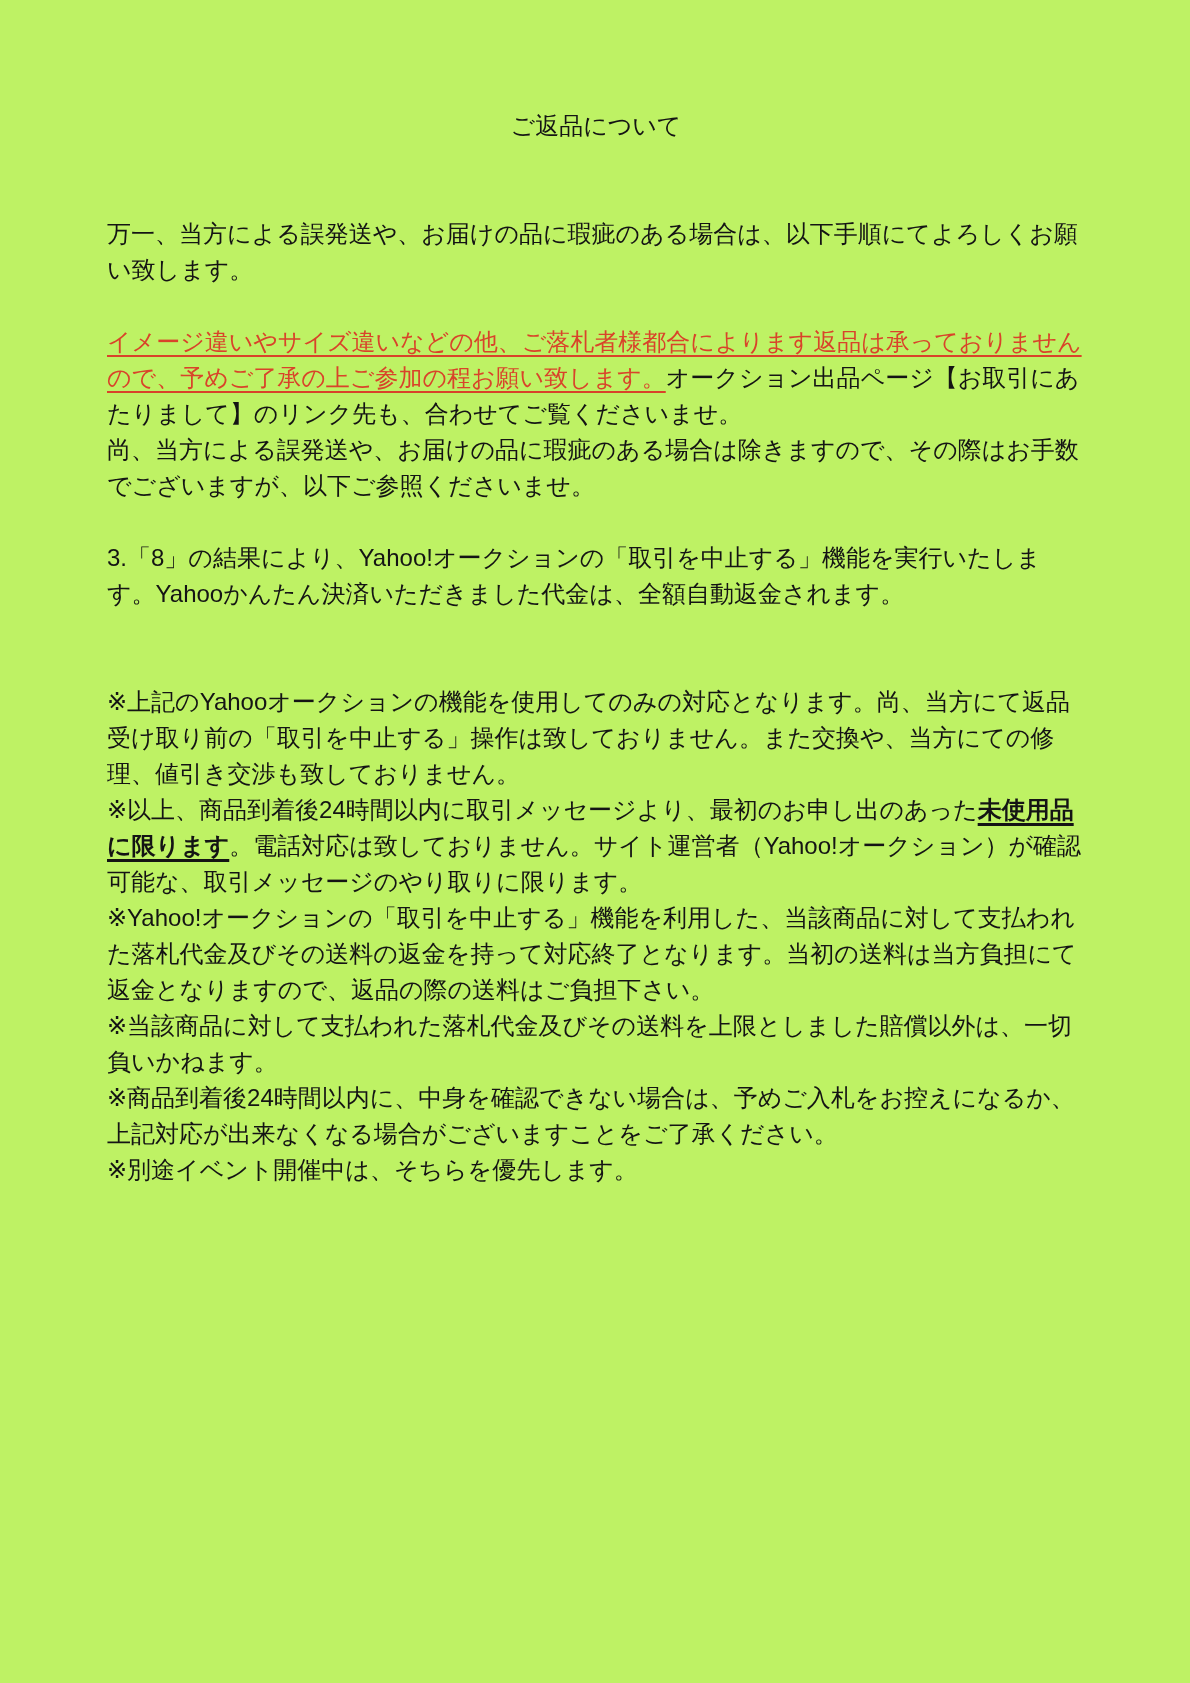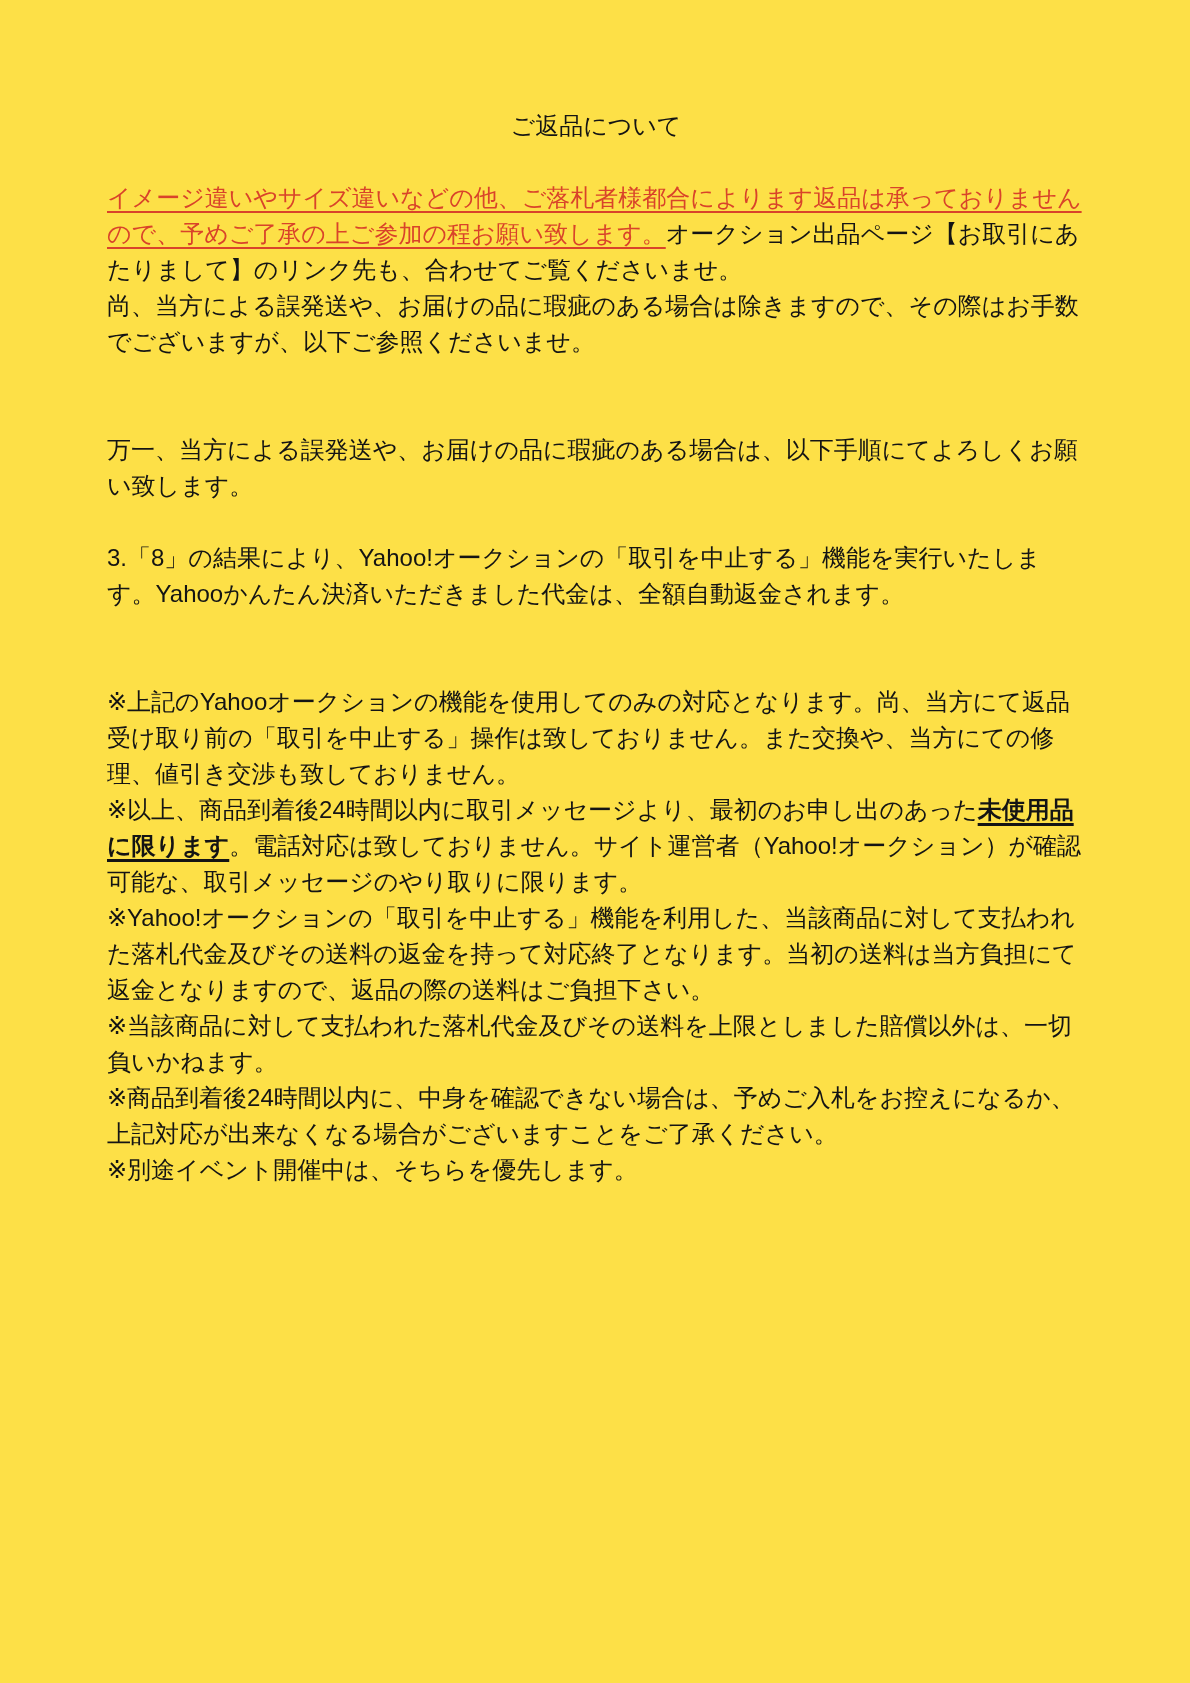--- a/index.html
+++ b/index.html
@@ -5,21 +5,21 @@
   html, body {
     margin: 0;
     padding: 0;
     background: #ffffff;
   }
   .page {
     position: relative;
     width: 1190px;
     height: 1683px;
     box-sizing: border-box;
-    background: #fde047;
+    background: #bef264;
     padding: 108px 105px 0 107px;
     font-family: "Liberation Sans", "DejaVu Sans", sans-serif;
     font-size: 24px;
     line-height: 36px;
     color: var(--ink, #141414);
     overflow: hidden;
   }
   .title {
     text-align: center;
     font-size: 24px;
@@ -43,18 +43,18 @@
   .bold.underline {
     text-decoration-thickness: 3px;
   }
 </style>
 </head>
 <body>
 
 <div class="page">
   <p class="title">ご返品について</p>
   <div id="doc-body">
+      <p class="para" style="margin-top: 72px;"><span class="seg">万一、当方による誤発送や、お届けの品に瑕疵のある場合は、以下手順にてよろしくお願い致します。</span></p>
       <p class="para" style="margin-top: 36px;"><span class="seg red underline">イメージ違いやサイズ違いなどの他、ご落札者様都合によります返品は承っておりませんので、予めご了承の上ご参加の程お願い致します。</span><span class="seg">オークション出品ページ【お取引にあたりまして】のリンク先も、合わせてご覧くださいませ。</span><br><span class="seg">尚、当方による誤発送や、お届けの品に瑕疵のある場合は除きますので、その際はお手数でございますが、以下ご参照くださいませ。</span></p>
-      <p class="para" style="margin-top: 72px;"><span class="seg">万一、当方による誤発送や、お届けの品に瑕疵のある場合は、以下手順にてよろしくお願い致します。</span></p>
       <p class="para" style="margin-top: 36px;"><span class="seg">3.「8」の結果により、Yahoo!オークションの「取引を中止する」機能を実行いたします。Yahooかんたん決済いただきました代金は、全額自動返金されます。</span></p>
       <p class="para" style="margin-top: 72px;"><span class="seg">※上記のYahooオークションの機能を使用してのみの対応となります。尚、当方にて返品受け取り前の「取引を中止する」操作は致しておりません。また交換や、当方にての修理、値引き交渉も致しておりません。</span><br><span class="seg">※以上、商品到着後24時間以内に取引メッセージより、最初のお申し出のあった</span><span class="seg bold underline">未使用品に限ります</span><span class="seg">。電話対応は致しておりません。サイト運営者（Yahoo!オークション）が確認可能な、取引メッセージのやり取りに限ります。</span><br><span class="seg">※Yahoo!オークションの「取引を中止する」機能を利用した、当該商品に対して支払われた落札代金及びその送料の返金を持って対応終了となります。当初の送料は当方負担にて返金となりますので、返品の際の送料はご負担下さい。</span><br><span class="seg">※当該商品に対して支払われた落札代金及びその送料を上限としました賠償以外は、一切負いかねます。</span><br><span class="seg">※商品到着後24時間以内に、中身を確認できない場合は、予めご入札をお控えになるか、上記対応が出来なくなる場合がございますことをご了承ください。</span><br><span class="seg">※別途イベント開催中は、そちらを優先します。</span></p>
     </div>
 </div>
 
 </body></html>

